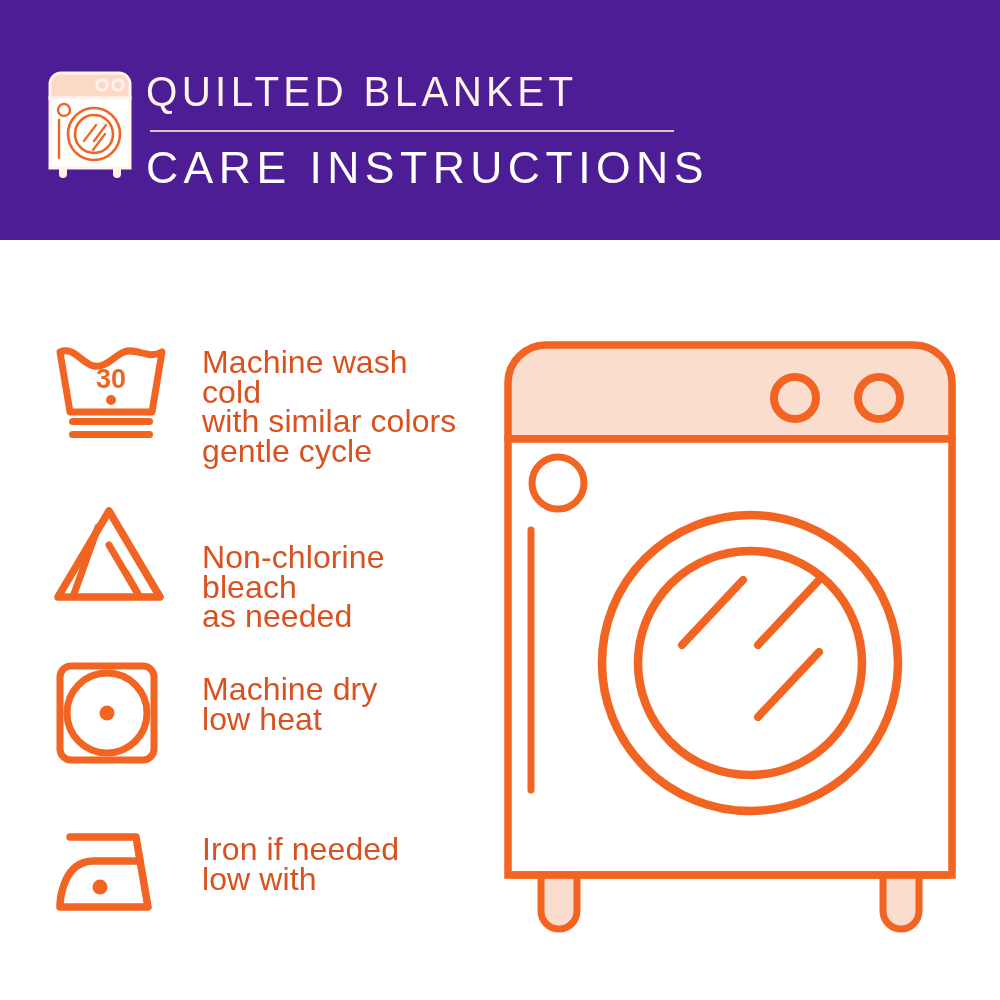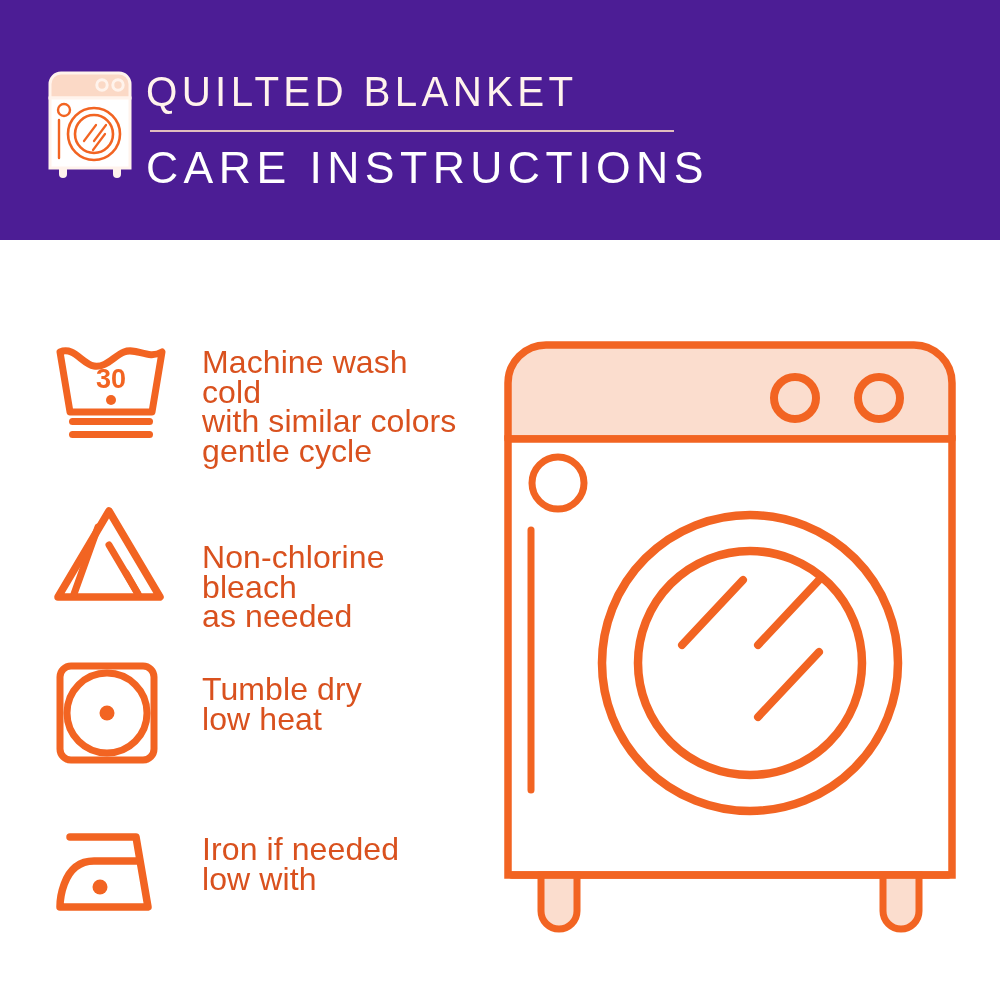--- a/index.html
+++ b/index.html
@@ -199,21 +199,21 @@
     </div>
 
     <div class="care-row r3">
       <div class="care-icon">
         <svg viewBox="0 0 118 110" width="118" height="110" aria-hidden="true">
           <rect x="8" y="8" width="94" height="94" rx="11" ry="11" fill="none" stroke="#F26422" stroke-width="7"></rect>
           <circle cx="55" cy="55" r="40" fill="none" stroke="#F26422" stroke-width="7"></circle>
           <circle cx="55" cy="55" r="7.5" fill="#F26422"></circle>
         </svg>
       </div>
-      <div class="care-text">Tumble dry
+      <div class="care-text">Machine dry
 low heat</div>
     </div>
 
     <div class="care-row r4">
       <div class="care-icon">
         <svg viewBox="0 0 118 110" width="118" height="110" aria-hidden="true">
           <path d="M18 18 H 84 L 96 88 H 8 C 8 88 8 42 42 42 H 86" fill="none" stroke="#F26422" stroke-width="7.5" stroke-linejoin="round" stroke-linecap="round"></path>
           <circle cx="48" cy="68" r="7.5" fill="#F26422"></circle>
         </svg>
       </div>

